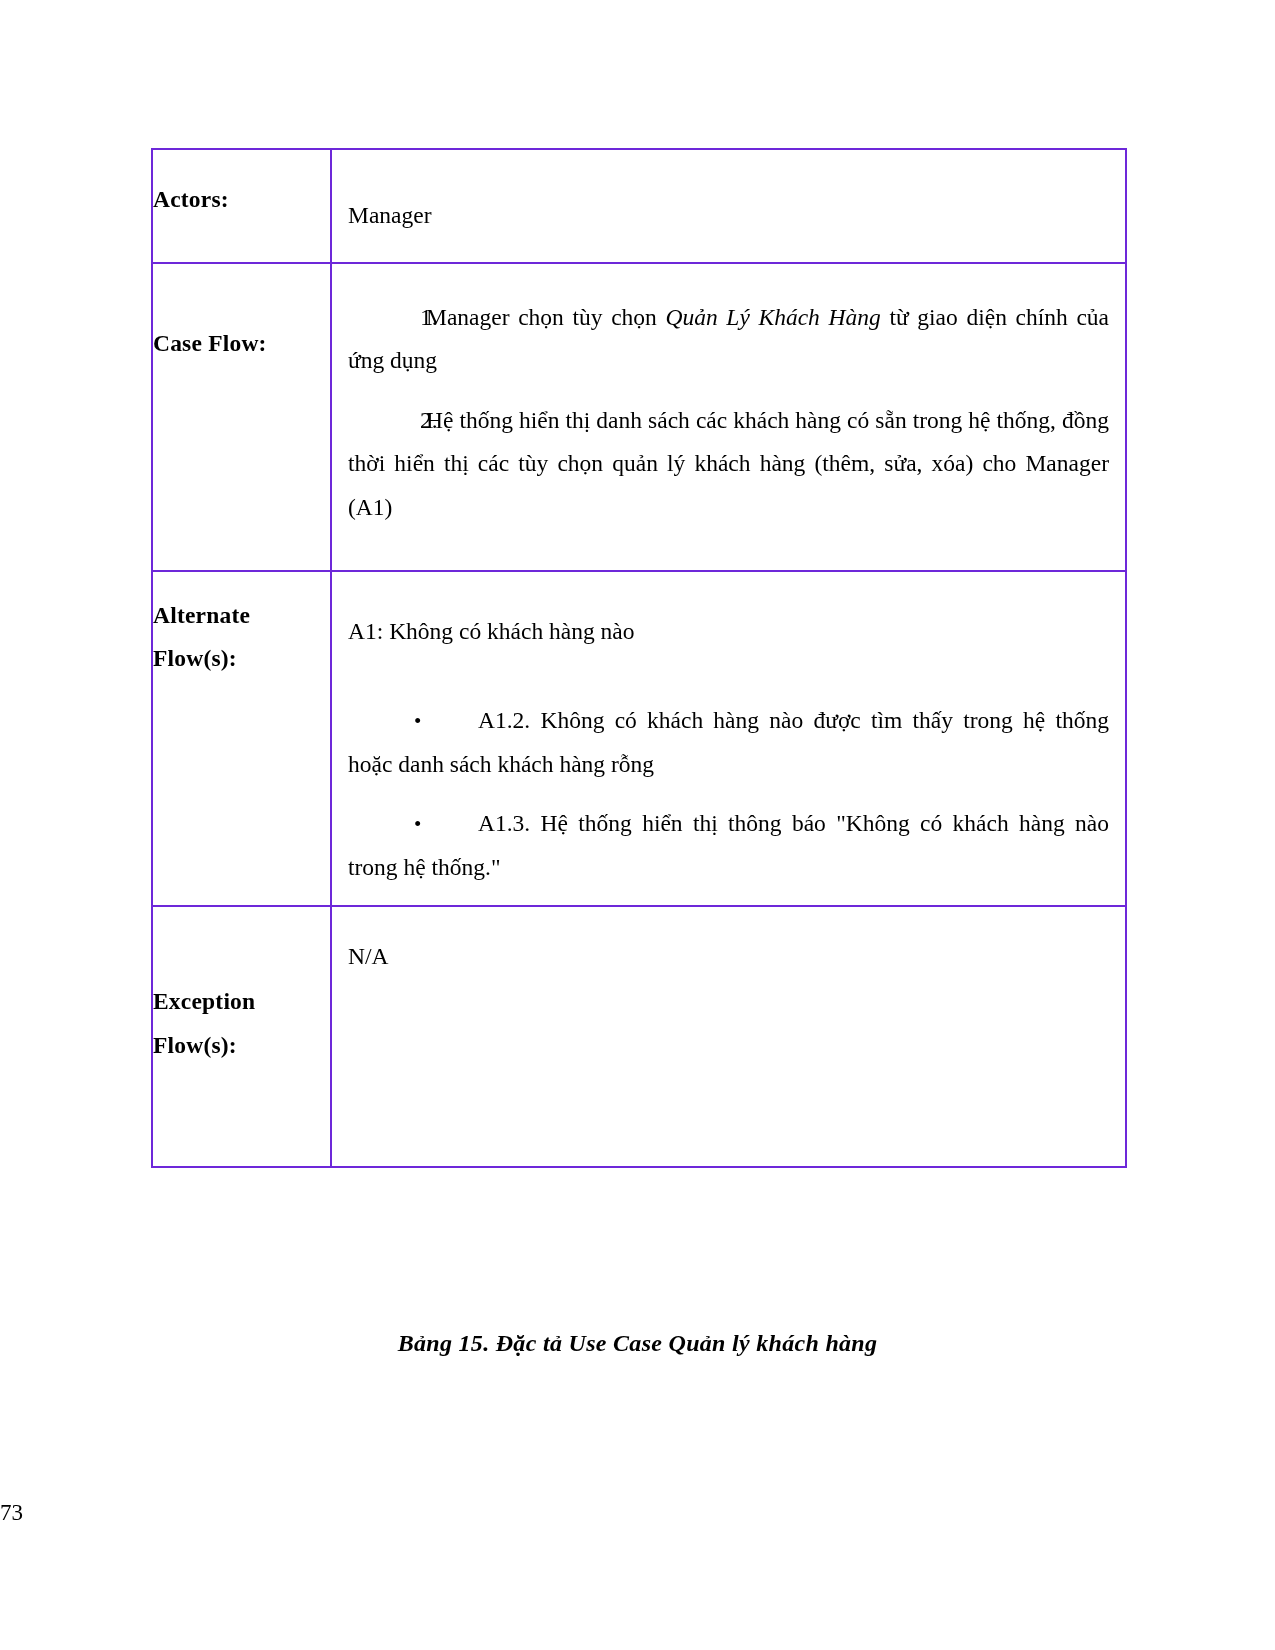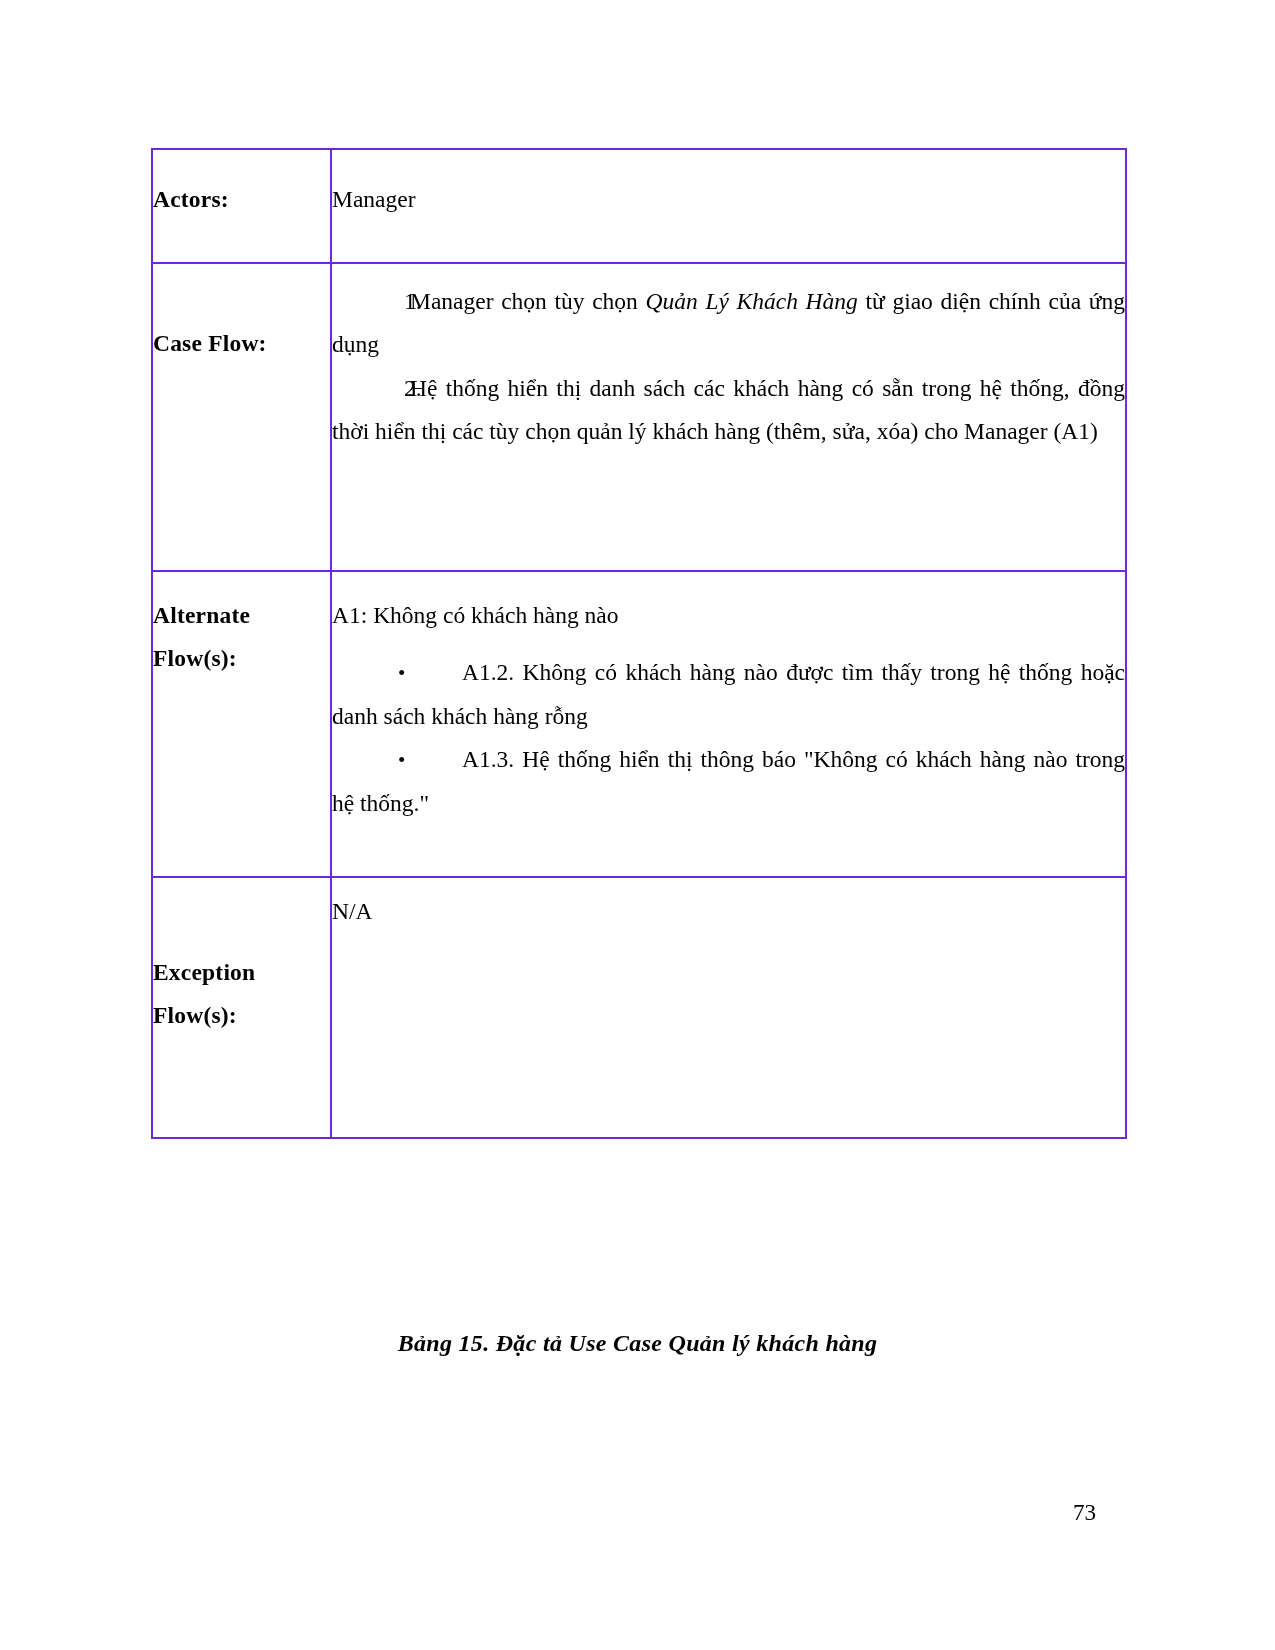--- a/index.html
+++ b/index.html
@@ -44,21 +44,21 @@
   .label-cell .lbl {
     font-weight: bold;
     font-size: 23.5px;
     line-height: 1.85;
     letter-spacing: 0.2px;
   }
   .body-cell {
     padding: 12px 16px 14px 12px;
   }
   .body-cell p {
-    margin: 0;
+    margin: 16px;
     font-size: 23.5px;
     line-height: 1.85;
   }
 
   
   .r-actors   .label-cell { padding-top: 28px; }
   .r-actors   .body-cell  { padding-top: 28px; }
   .r-pre      .label-cell { padding-top: 36px; }
   .r-pre      .body-cell  { padding-top: 24px; }
   .r-post     .label-cell { padding-top: 38px; }
@@ -121,21 +121,21 @@
     font-size: 24px;
     letter-spacing: 0.3px;
   }
 
   
   .page-number {
     position: absolute;
     left: 0;
     top: 1500px;
     width: 1096px;
-    text-align: right;
+    text-align: left;
     font-size: 23px;
   }
 </style>
 </head>
 <body>
 
 <div class="page">
 
   <table class="uc-table">
     <colgroup>

